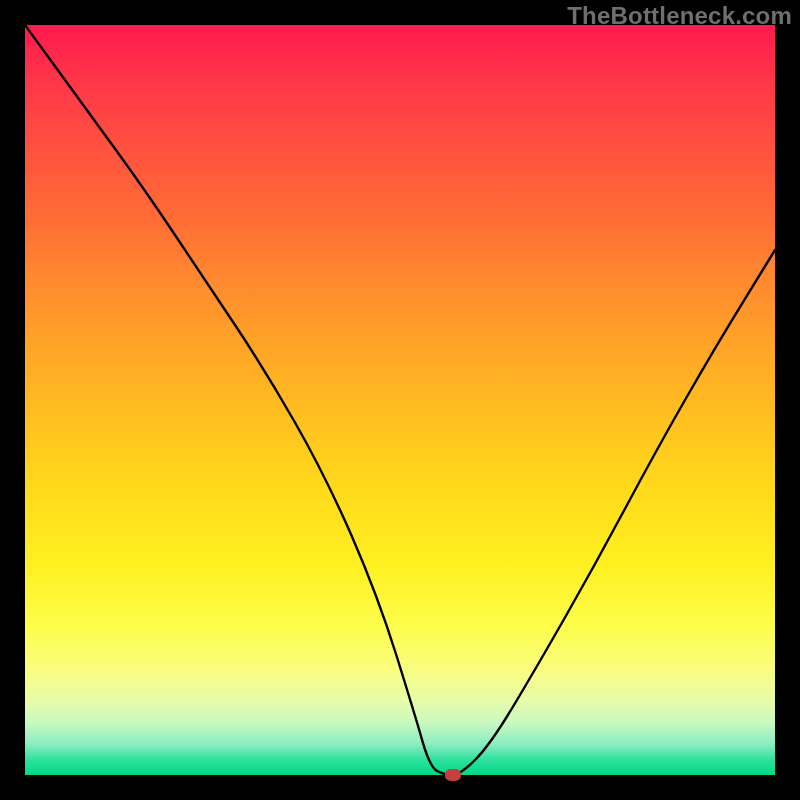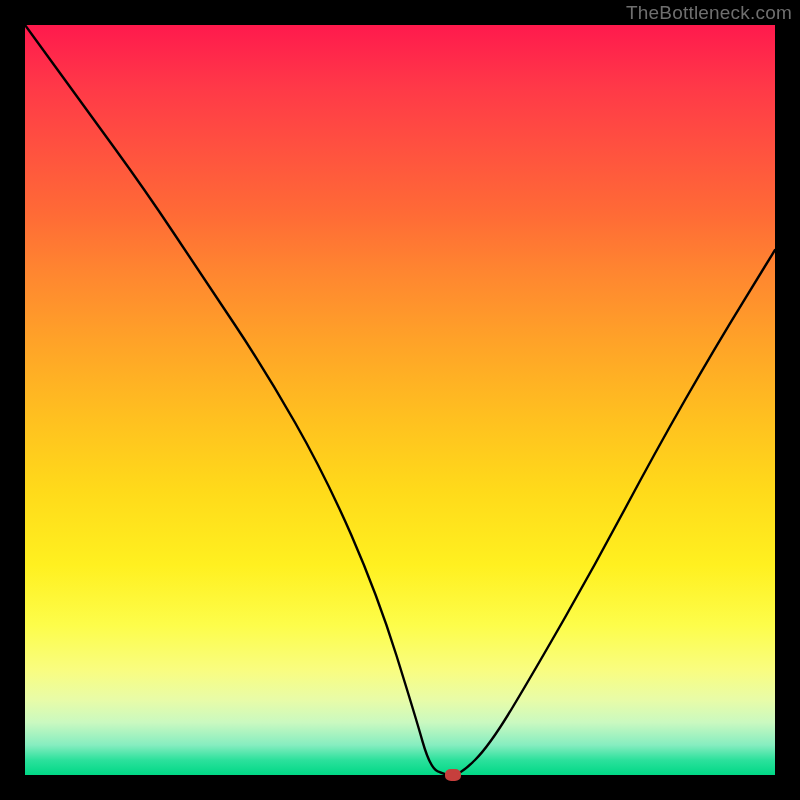--- a/index.html
+++ b/index.html
@@ -59,22 +59,22 @@
     height: 12px;
     border-radius: 6px / 5px;
     background: #c63f3c;
     transform: translate(-50%, -50%);
   }
   .sitebrand {
     position: absolute;
     right: 8px;
     top: 2px;
     font-family: Arial, Helvetica, sans-serif;
-    font-size: 19px;
-    font-weight: 400;
+    font-size: 24px;
+    font-weight: 700;
     color: #6f6f6f;
     letter-spacing: 0.2px;
   }
 </style>
 </head>
 <body>
 
 <div class="frame">
   <div class="sitebrand">TheBottleneck.com</div>
 

